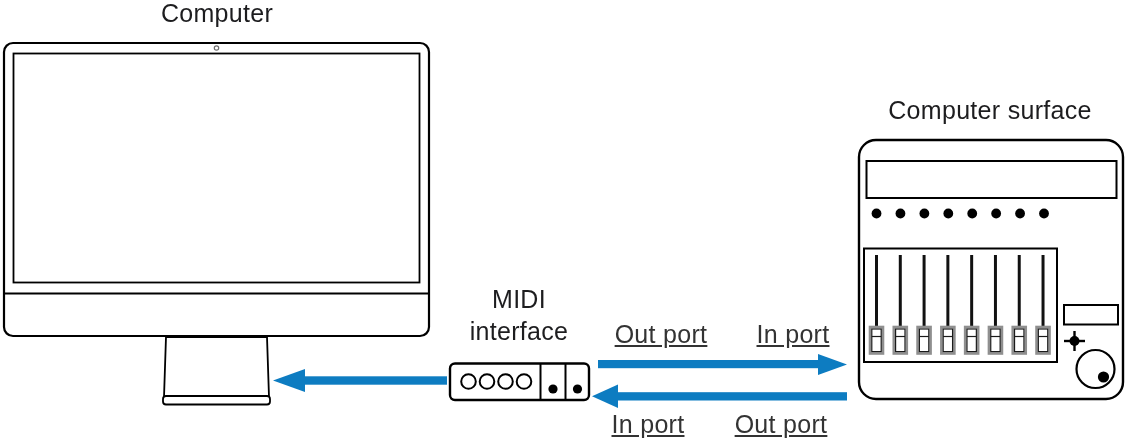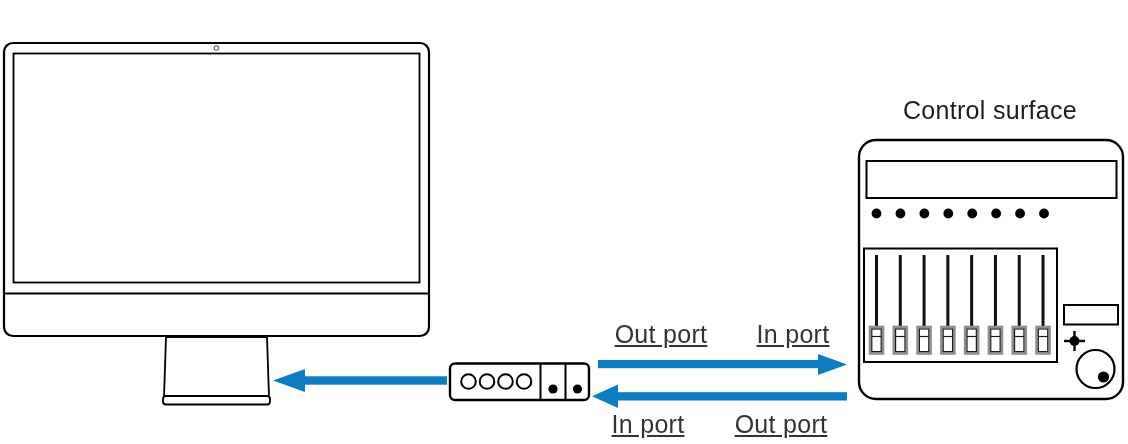--- a/index.html
+++ b/index.html
@@ -139,23 +139,25 @@
     <g class="arrow">
       <rect x="598" y="360" width="222" height="8.2"></rect>
       <polygon points="847,364.5 818,354 818,375"></polygon>
     </g>
     <g class="arrow">
       <rect x="616" y="392.2" width="231" height="8.3"></rect>
       <polygon points="592,396.3 618,384.5 618,408"></polygon>
     </g>
   </svg>
 
+  <div class="lbl" style="left:97px;top:0px;width:240px;">Computer</div>
 
+  <div class="lbl two-line" style="left:459px;top:283px;width:120px;">MIDI interface</div>
 
-  <div class="lbl" style="left:860px;top:97px;width:260px;">Control surface</div>
+  <div class="lbl" style="left:860px;top:97px;width:260px;">Computer surface</div>
 
   <div class="lbl port-lbl" style="left:591px;top:321px;width:140px;">Out port</div>
 
   <div class="lbl port-lbl" style="left:733px;top:321px;width:120px;">In port</div>
 
   <div class="lbl port-lbl" style="left:588px;top:411px;width:120px;">In port</div>
 
   <div class="lbl port-lbl" style="left:711px;top:411px;width:140px;">Out port</div>
 
 </div>

